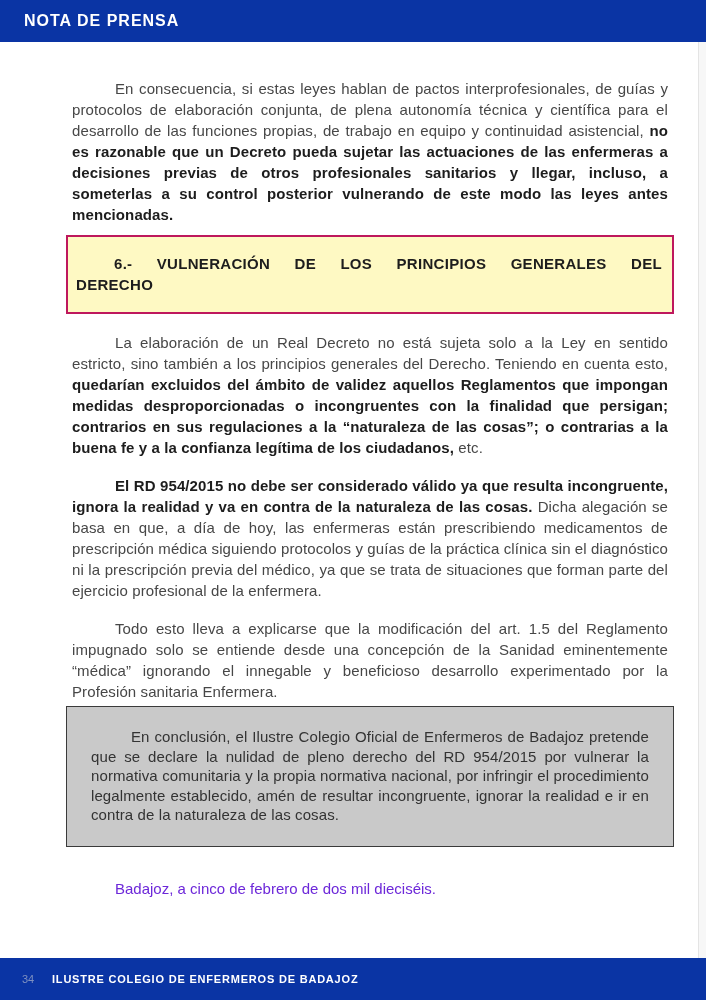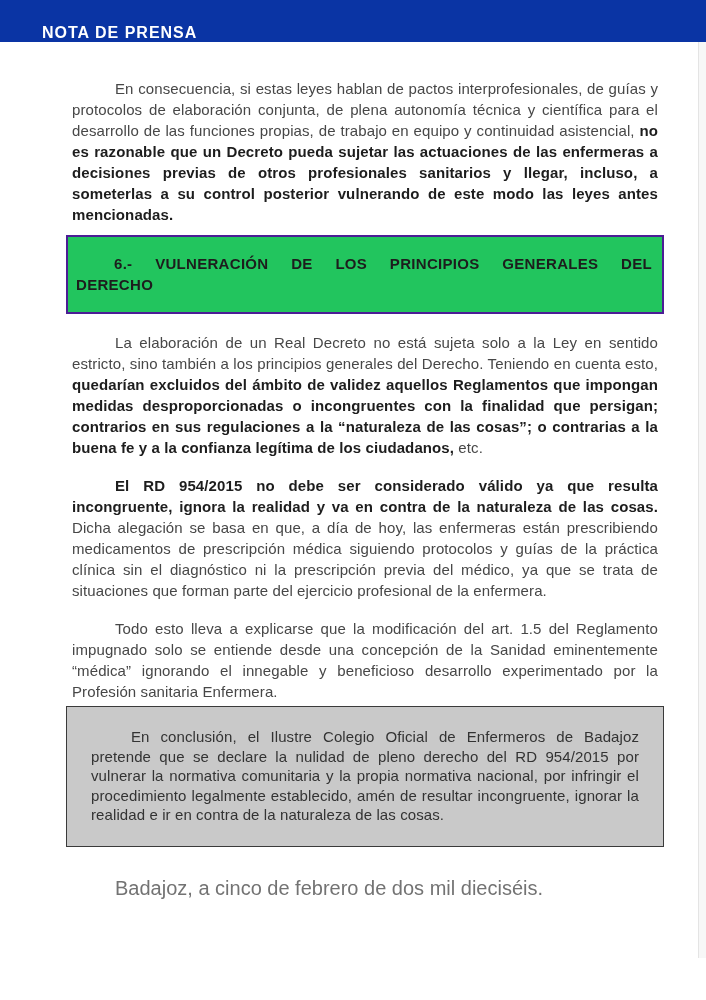--- a/index.html
+++ b/index.html
@@ -13,22 +13,22 @@
     font-family: "Liberation Sans", "DejaVu Sans", sans-serif;
   }
 
   
   .topbar {
     position: absolute;
     top: 0; left: 0; right: 0;
     height: 42px;
     background: #0a34a4;
     display: flex;
-    align-items: flex-end;
-    padding-left: 42px;
+    align-items: center;
+    padding-left: 24px;
     box-sizing: border-box;
   }
   .topbar .title {
     color: #ffffff;
     font-size: 16px;
     font-weight: 700;
     letter-spacing: 1px;
   }
 
   
@@ -39,38 +39,38 @@
     right: 0;
     width: 7px;
     background: #f7f7f7;
     border-left: 1px solid #e4e4e4;
   }
 
   
   .content {
     position: absolute;
     top: 42px; left: 0; right: 0;
-    padding: 36px 48px 0 72px;
+    padding: 36px 38px 0 72px;
     box-sizing: border-box;
   }
   .para {
     margin: 0 0 17px 0;
     font-size: 15px;
     line-height: 21px;
     color: #474747;
     text-align: justify;
     text-indent: 43px;
     letter-spacing: 0.1px;
   }
   .para b { color: #1d1d1d; font-weight: 700; }
 
   .heading-box {
     margin: -7px -6px 18px -6px;
-    background: #22c55e;
-    border: 2px solid #4c1d95;
+    background: #fef9c3;
+    border: 2px solid #be185d;
     padding: 16px 10px 17px 8px;
     box-sizing: border-box;
   }
   .heading-box .heading-text {
     font-size: 15px;
     font-weight: 700;
     color: #1d1d1d;
     line-height: 21px;
     text-align: justify;
     text-indent: 38px;
@@ -90,23 +90,23 @@
     font-size: 15px;
     line-height: 19.5px;
     color: #333333;
     text-align: justify;
     text-indent: 40px;
     letter-spacing: 0.1px;
   }
 
   .date-line {
     margin: 31px 0 0 0;
-    font-size: 20px;
+    font-size: 15px;
     line-height: 21px;
-    color: #737373;
+    color: #6d28d9;
     text-indent: 43px;
   }
 
   
   .bottombar {
     position: absolute;
     bottom: 0; left: 0; right: 0;
     height: 42px;
     background: #0a34a4;
     display: flex;
@@ -153,14 +153,18 @@
     <div class="conclusion-box">
       <p class="conclusion-text">En conclusión, el Ilustre Colegio Oficial de Enfermeros de Badajoz pretende que se declare la nulidad de pleno derecho del RD 954/2015 por vulnerar la normativa comunitaria y la propia normativa nacional, por infringir el procedimiento legalmente establecido, amén de resultar incongruente, ignorar la realidad e ir en contra de la naturaleza de las cosas.</p>
     </div>
 
     <p class="date-line">Badajoz, a cinco de febrero de dos mil dieciséis.</p>
 
   </main>
 
   <div class="page-edge"></div>
 
+  <footer class="bottombar">
+    <span class="page-number">34</span>
+    <span class="org">ILUSTRE COLEGIO DE ENFERMEROS DE BADAJOZ</span>
+  </footer>
 
 </div>
 
 </body></html>

